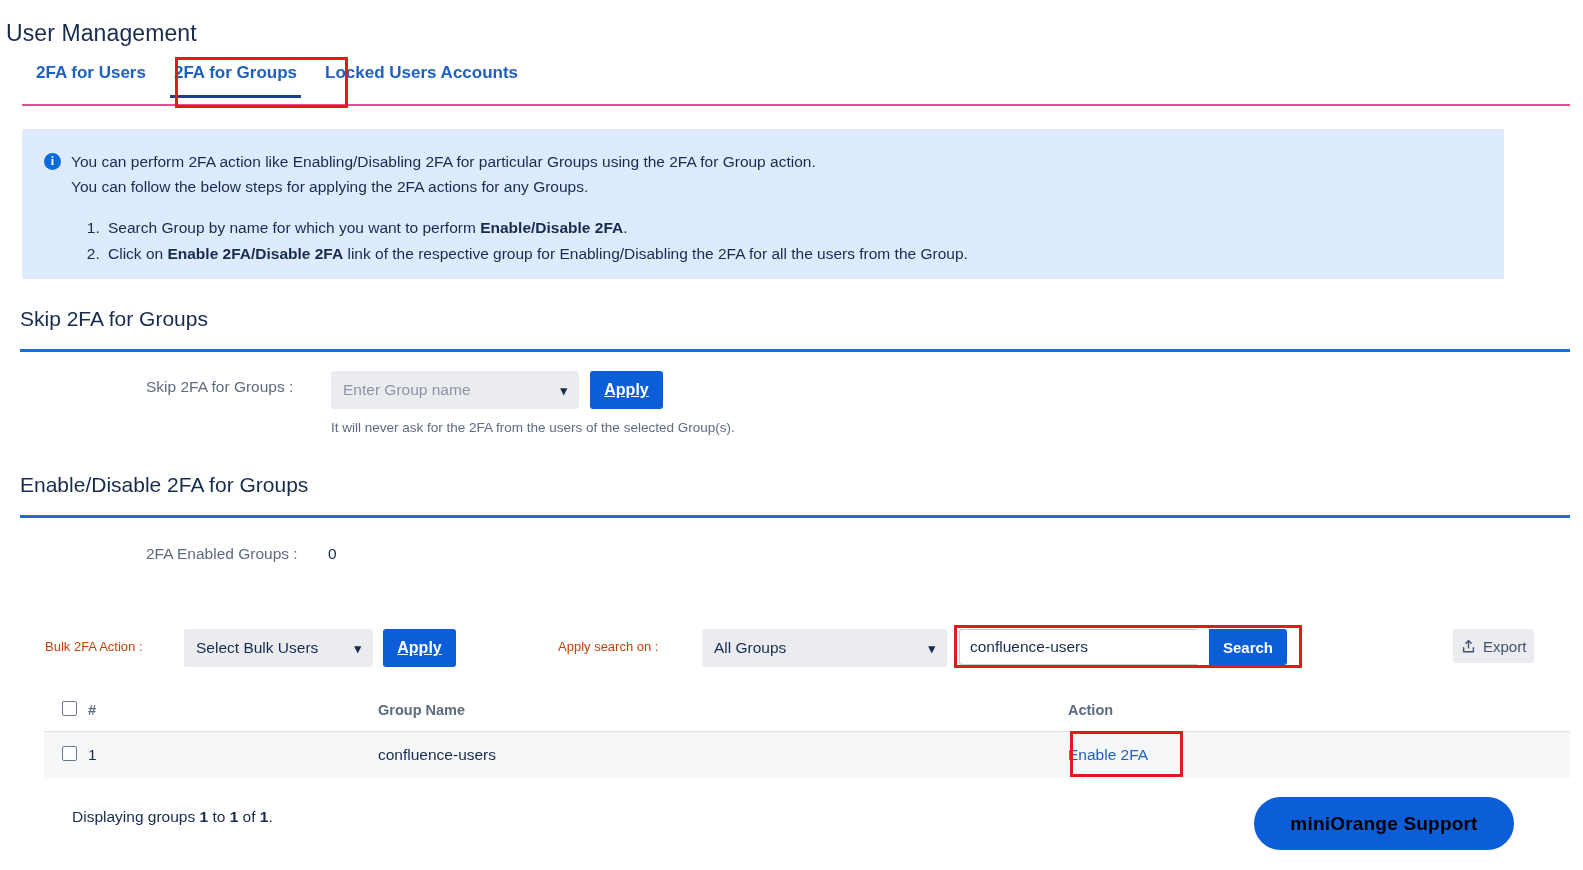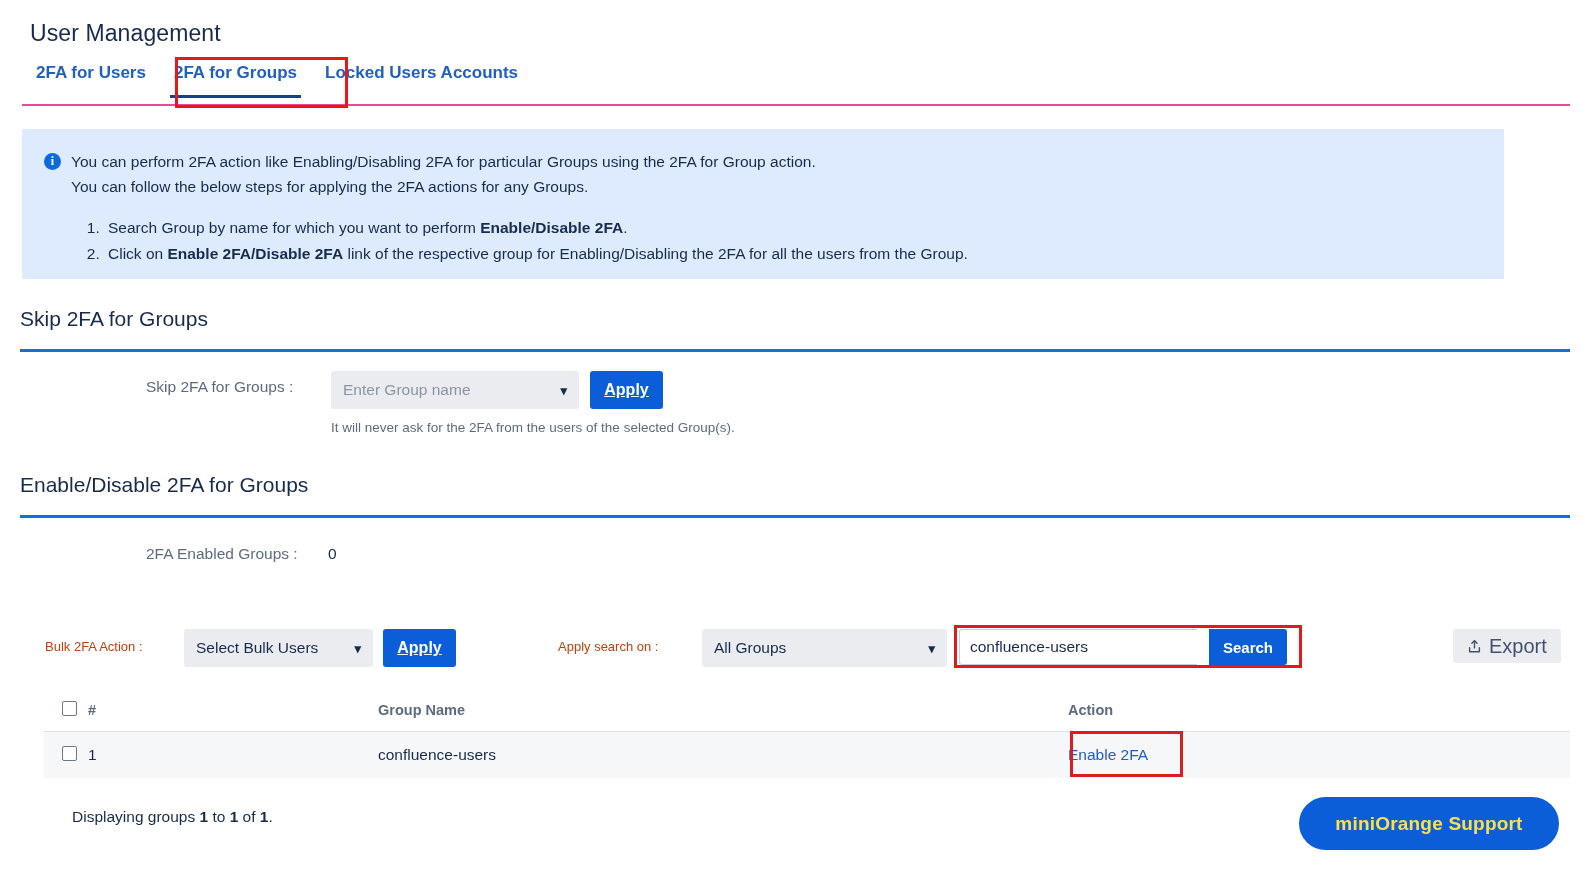--- a/index.html
+++ b/index.html
@@ -8,21 +8,21 @@
     width: 1583px; height: 870px;
     background: #ffffff;
     font-family: "Liberation Sans", sans-serif;
     color: #172b4d;
     overflow: hidden;
   }
   .page { position: relative; width: 1583px; height: 870px; }
 
   
   .page-title {
-    position: absolute; left: 30px; top: 20px;
+    position: absolute; left: 6px; top: 20px;
     font-size: 23px; font-weight: 400; color: #172b4d;
     letter-spacing: 0.1px;
   }
 
   
   .tabs {
     position: absolute; left: 22px; top: 62px;
     width: 1548px; height: 44px;
     display: flex; align-items: flex-start;
     border-bottom: 2px solid #ec4899;
@@ -120,22 +120,22 @@
     height: 36px; padding: 0 14px; font-size: 15px; font-weight: bold;
     cursor: pointer; font-family: "Liberation Sans", sans-serif;
   }
   .search-highlight {
     position: absolute; left: 954px; top: 625px;
     width: 348px; height: 43px;
     border: 3px solid #e01b1b; pointer-events: none;
   }
   .btn-export {
     background: #ebecf0; border: none; border-radius: 3px;
-    height: 34px; padding: 0 14px; display: flex; align-items: center;
-    gap: 7px; font-size: 20px; color: #42526e; cursor: pointer;
+    height: 34px; padding: 0 8px; display: flex; align-items: center;
+    gap: 7px; font-size: 15px; color: #42526e; cursor: pointer;
     font-family: "Liberation Sans", sans-serif;
   }
 
   
   .table { position: absolute; left: 44px; top: 688px; width: 1526px; }
   .t-head {
     display: flex; align-items: center; height: 44px;
     border-bottom: 1px solid #dfe1e6;
     font-size: 14.5px; font-weight: bold; color: #5d6b82;
   }
@@ -161,23 +161,23 @@
   }
 
   .footer-text {
     position: absolute; left: 50px; top: 808px;
     font-size: 15.5px; color: #172b4d; margin-left: 22px;
   }
   .footer-text b { font-weight: bold; }
 
   
   .support-pill {
-    position: absolute; left: 1299px; top: 797px;
+    position: absolute; left: 1254px; top: 797px;
     width: 260px; height: 53px; border-radius: 27px;
-    background: #0b5ed7; color: #fde047;
+    background: #0b5ed7; color: #000000;
     font-size: 19px; font-weight: bold;
     display: flex; align-items: center; justify-content: center;
     cursor: pointer; letter-spacing: 0.2px;
   }
 </style>
 </head>
 <body>
 
 <div class="page">
 

